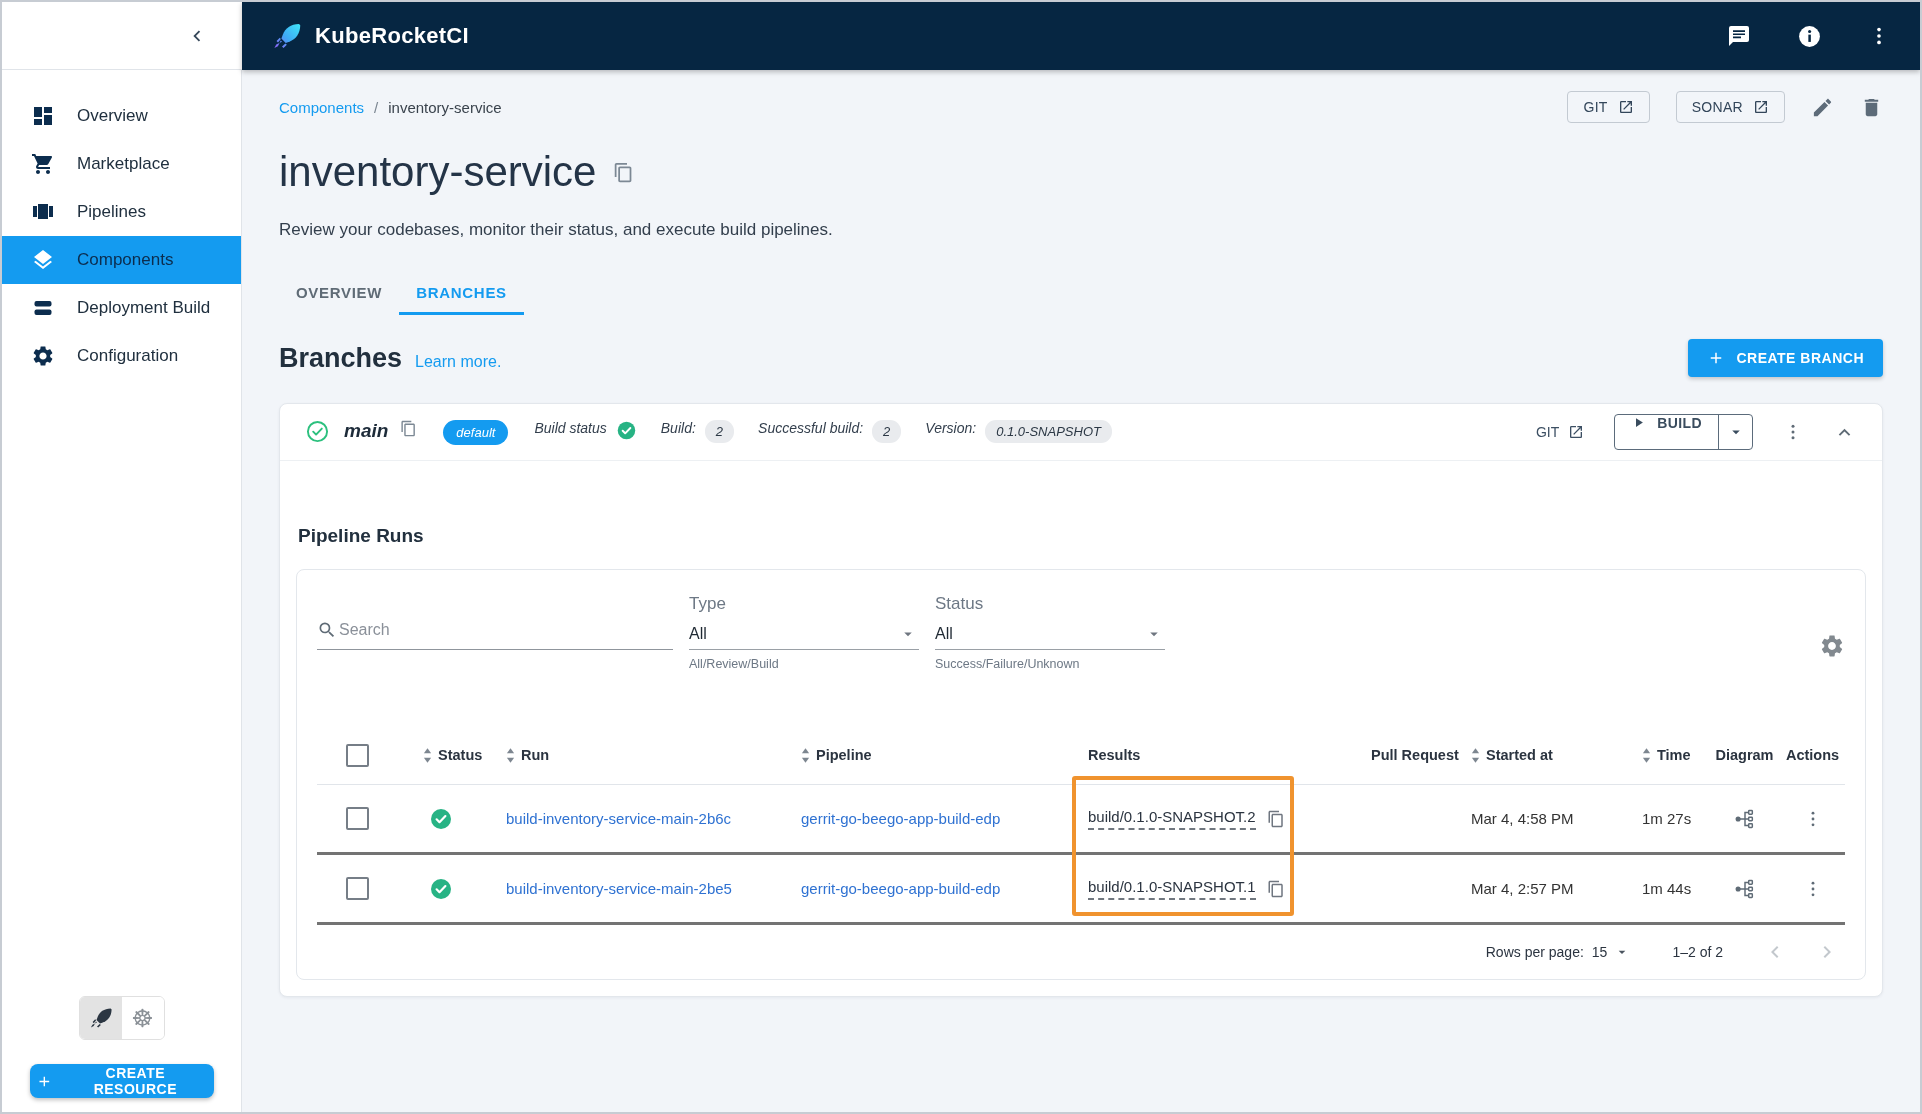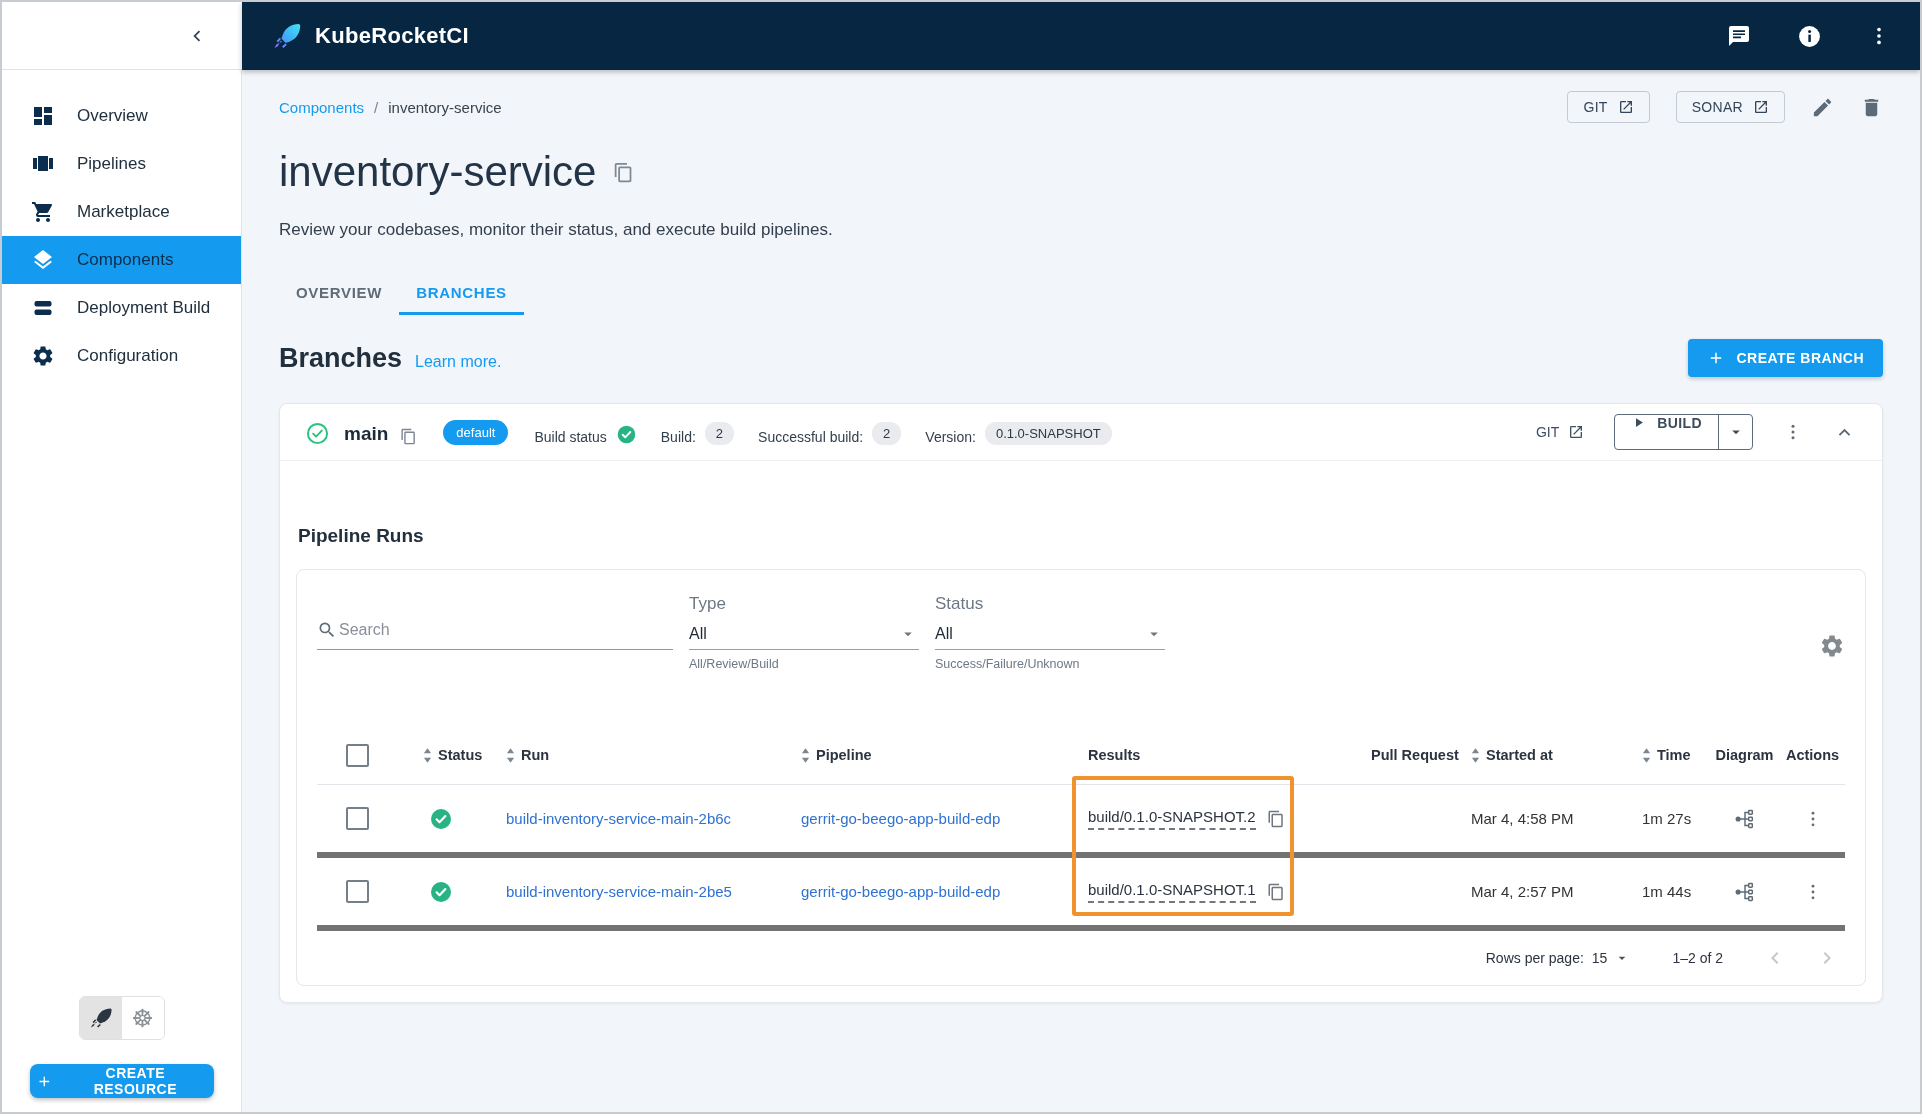--- a/index.html
+++ b/index.html
@@ -71,21 +71,21 @@
   .section-head{display:flex;align-items:center;margin-top:24px;}
   .section-title{font-size:27px;font-weight:700;color:#22303e;}
   .learn-more{font-size:16px;color:var(--accent);margin-left:13px;margin-top:8px;cursor:pointer;}
   .create-branch{margin-left:auto;height:38px;padding:12px 19px;background:var(--accent);color:#fff;border:none;
     border-radius:4px;font-size:14px;font-weight:700;letter-spacing:.5px;display:flex;align-items:center;gap:11px;
     cursor:pointer;box-shadow:0 2px 4px rgba(0,0,0,.2);font-family:inherit;}
   
   .branch-card{margin-top:26px;background:#fff;border:1px solid var(--line);border-radius:8px;
     box-shadow:0 1px 3px rgba(20,40,70,.06);}
   .branch-header{height:56px;display:flex;align-items:center;padding:0 26px;border-bottom:1px solid #edf0f3;}
-  .bh-left{display:flex;align-items:flex-end;}
+  .bh-left{display:flex;align-items:flex-start;font-style:italic;}
   .branch-name{font-size:19px;font-weight:700;color:#1d2b39;margin:0 12px 0 15px;}
   .badge{background:var(--accent);color:#fff;font-size:13px;border-radius:13px;padding:5px 13px;margin-left:26px;}
   .meta-label{font-size:14px;color:#333f4d;margin-left:26px;}
   .meta-label.tight{margin-left:24px;}
   .pill{background:#e9ebee;border-radius:11px;padding:4px 11px;font-size:13px;color:#2c3845;margin-left:9px;}
   .bh-left .ok-filled{margin-left:9px;}
   .bh-right{margin-left:auto;display:flex;align-items:center;gap:30px;}
   .git-link{display:flex;align-items:center;gap:9px;font-size:14px;font-weight:500;color:#3c4f63;cursor:pointer;}
   .git-link svg{width:16px;height:16px;fill:#3c4f63;}
   .build-split{display:flex;align-items:stretch;border:1px solid #5b6b7b;border-radius:4px;height:34px;overflow:hidden;}
@@ -112,21 +112,21 @@
   .select-helper{font-size:12.5px;color:#6d7885;margin-top:7px;}
   .filters .gear{margin-left:auto;margin-top:26px;background:none;border:none;padding:0;cursor:pointer;}
   .filters .gear svg{width:26px;height:26px;fill:#82898f;}
   
   .table{position:relative;margin-top:55px;}
   .thead,.trow{display:grid;grid-template-columns:70px 119px 295px 287px 283px 100px 171px 75px 55px 81px;align-items:center;}
   .thead{height:58px;border-bottom:1px solid #e1e5ea;font-size:14.5px;font-weight:700;color:#2b3440;}
   .th{display:flex;align-items:center;gap:6px;white-space:nowrap;}
   .th.center,.td.center{justify-content:center;}
   .sort svg{width:9px;height:15px;}
-  .trow{height:67px;border-bottom:6px solid #737373;font-size:15px;color:#333;}
+  .trow{height:67px;border-bottom:3px solid #737373;font-size:15px;color:#333;}
   .td{display:flex;align-items:center;}
   .checkbox{width:19px;height:19px;border:2px solid #767e87;border-radius:2px;margin-left:29px;cursor:pointer;background:#fff;}
   .status-cell{margin-left:42px;}
   .cell-link{color:var(--link);cursor:pointer;}
   .result-text{color:#2b3440;border-bottom:2px dashed #70777f;padding-bottom:3px;cursor:default;}
   .result-copy{margin-left:11px;background:none;border:none;padding:0;cursor:pointer;}
   .result-copy svg{width:18px;height:18px;fill:#6f7680;}
   .tree-btn,.row-kebab{background:none;border:none;padding:0;cursor:pointer;}
   .annotation{position:absolute;left:755px;top:50px;width:214px;height:132px;border:4px solid var(--orange);
     border-radius:3px;pointer-events:none;}
@@ -197,29 +197,29 @@
 
     <aside class="sidebar">
       <div class="nav-item">
         <svg viewBox="0 0 24 24">
             <path d="M3 13h8V3H3v10zm0 8h8v-6H3v6zm10 0h8V11h-8v10zm0-18v6h8V3h-8z"></path>
           </svg>
         <span>Overview</span>
       </div>
       <div class="nav-item">
         <svg viewBox="0 0 24 24">
+            <path d="M7 18c-1.1 0-1.99.9-1.99 2S5.9 22 7 22s2-.9 2-2-.9-2-2-2zM1 2v2h2l3.6 7.59-1.35 2.45c-.16.28-.25.61-.25.96 0 1.1.9 2 2 2h12v-2H7.42c-.14 0-.25-.11-.25-.25l.03-.12.9-1.63h7.45c.75 0 1.41-.41 1.75-1.03l3.58-6.49c.08-.14.12-.31.12-.48 0-.55-.45-1-1-1H5.21l-.94-2H1zm16 16c-1.1 0-1.99.9-1.99 2s.89 2 1.99 2 2-.9 2-2-.9-2-2-2z"></path>
+          </svg>
+        <span>Marketplace</span>
+      </div>
+      <div class="nav-item">
+        <svg viewBox="0 0 24 24">
             <path d="M7 19h10V4H7v15zM2 17h4V6H2v11zM18 6v11h4V6h-4z"></path>
           </svg>
         <span>Pipelines</span>
-      </div>
-      <div class="nav-item">
-        <svg viewBox="0 0 24 24">
-            <path d="M7 18c-1.1 0-1.99.9-1.99 2S5.9 22 7 22s2-.9 2-2-.9-2-2-2zM1 2v2h2l3.6 7.59-1.35 2.45c-.16.28-.25.61-.25.96 0 1.1.9 2 2 2h12v-2H7.42c-.14 0-.25-.11-.25-.25l.03-.12.9-1.63h7.45c.75 0 1.41-.41 1.75-1.03l3.58-6.49c.08-.14.12-.31.12-.48 0-.55-.45-1-1-1H5.21l-.94-2H1zm16 16c-1.1 0-1.99.9-1.99 2s.89 2 1.99 2 2-.9 2-2-.9-2-2-2z"></path>
-          </svg>
-        <span>Marketplace</span>
       </div>
       <div class="nav-item active">
         <svg viewBox="0 0 24 24">
             <path d="M11.99 18.54l-7.37-5.73L3 14.07l9 7 9-7-1.63-1.27-7.38 5.74zM12 16l7.36-5.73L21 9l-9-7-9 7 1.63 1.27L12 16z"></path>
           </svg>
         <span>Components</span>
       </div>
       <div class="nav-item">
         <svg viewBox="0 0 24 24">
             <rect x="3.5" y="5" width="17" height="5.5" rx="2"></rect>

